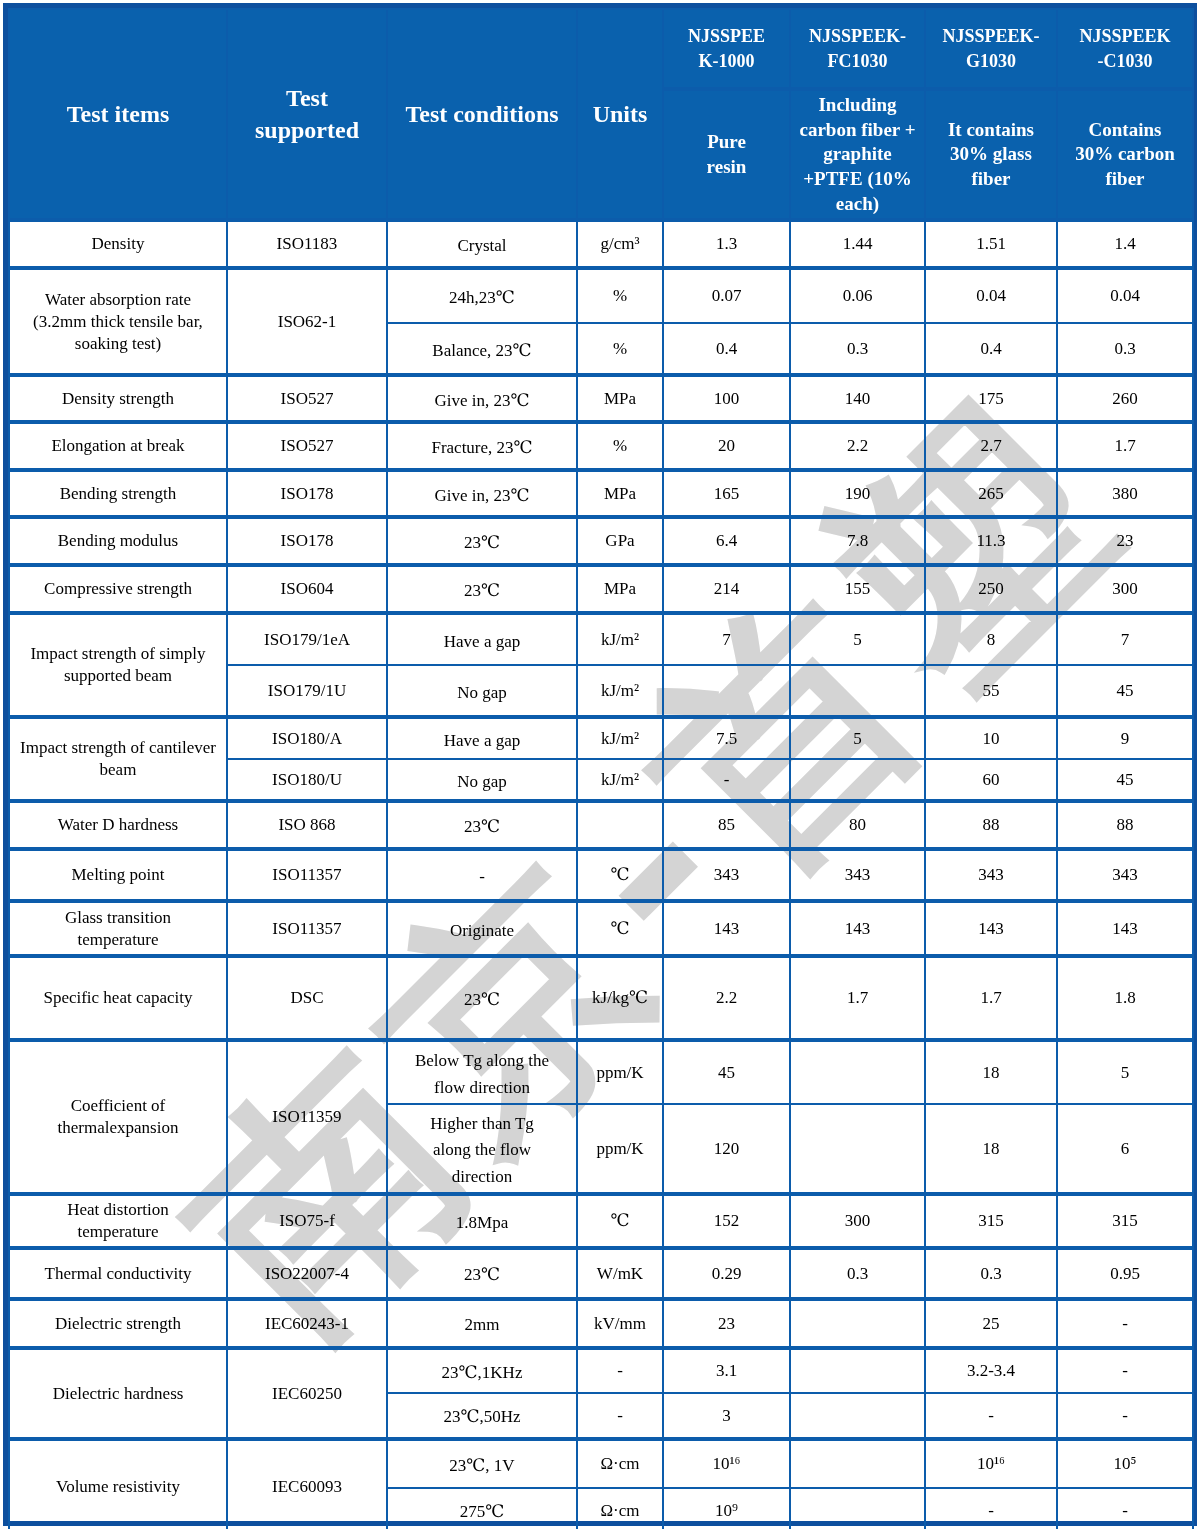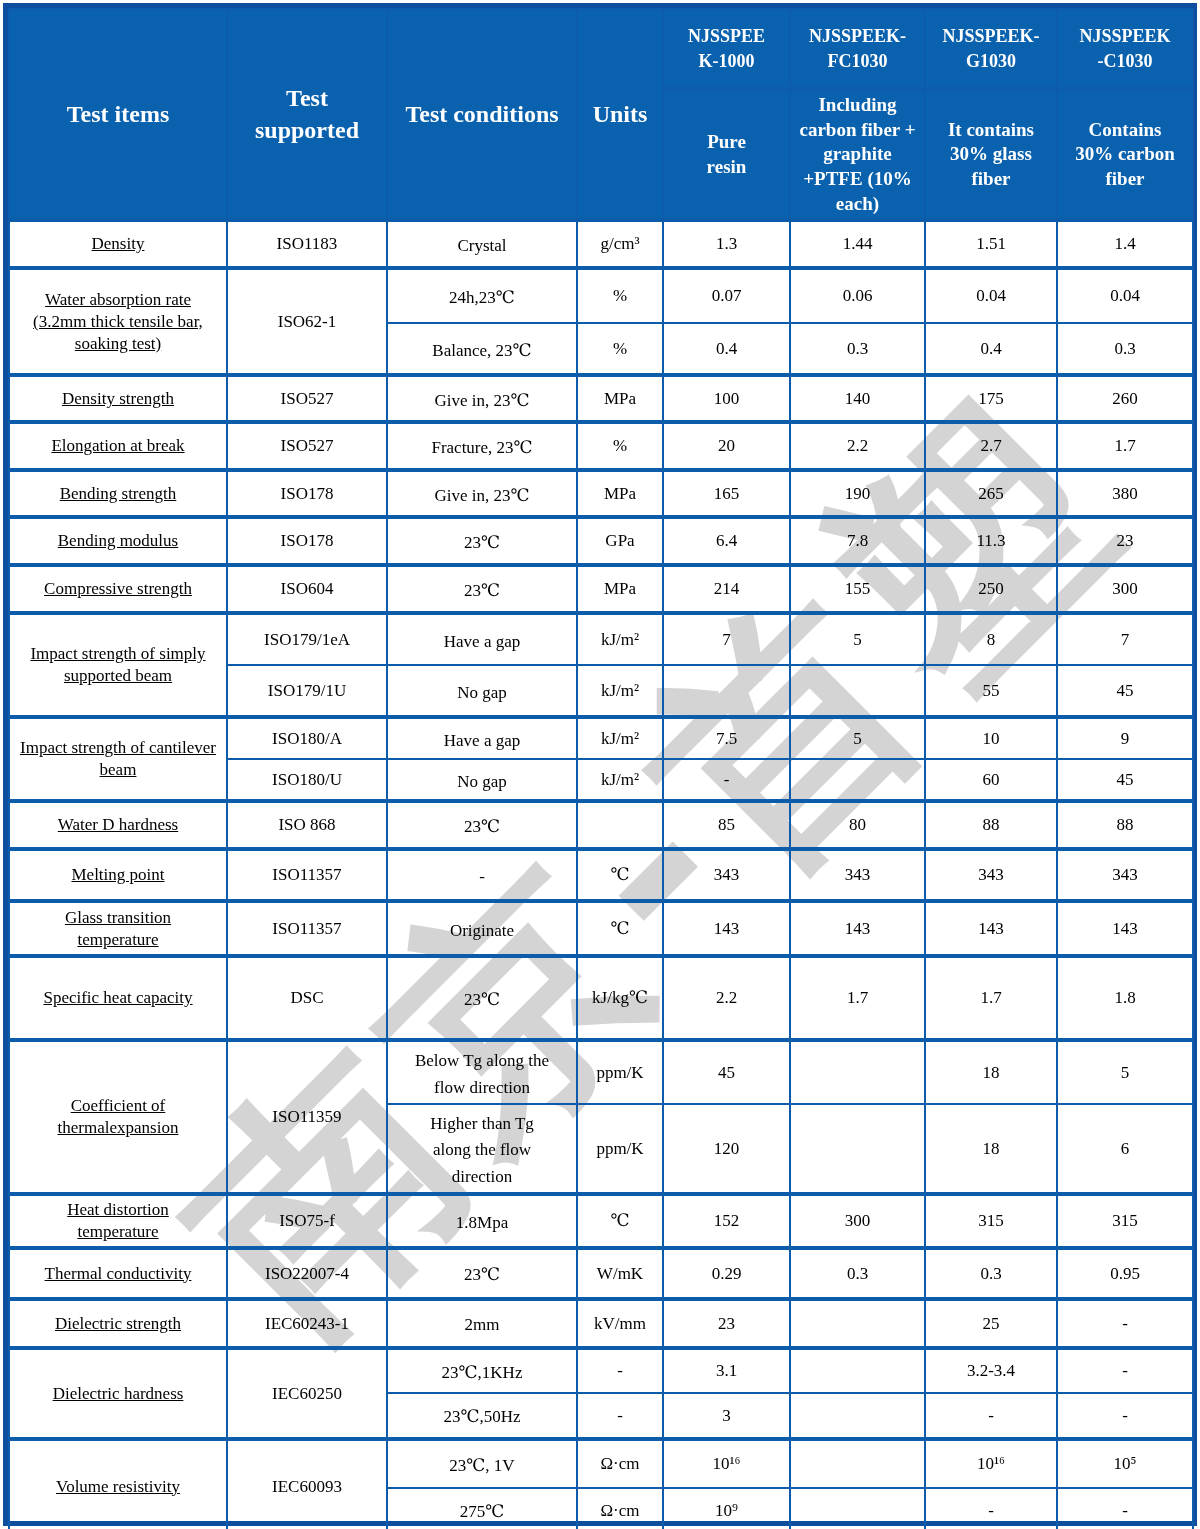--- a/index.html
+++ b/index.html
@@ -41,21 +41,21 @@
   }
   thead th{
     background:var(--hdr-bg);color:#fff;font-weight:bold;
     font-size:24px;white-space:pre-line;line-height:1.35;
   }
   thead th.mat{font-size:18px;}
   thead th.desc{font-size:19px;line-height:1.3;text-align:center;}
   thead tr th{border-bottom-width:4px;}
   tbody td{font-size:17px;background:transparent;}
   tbody tr.group td{border-top-width:4px;}
-  td.item{white-space:pre-line;line-height:1.3;text-decoration:underline;}
+  td.item{white-space:pre-line;line-height:1.3;}
   td.cond{white-space:pre-line;line-height:1.55;padding-top:6px;margin-left:14px;}
   td.crit,td.unit,td.val{line-height:1.3;}
 </style>
 </head>
 <body>
 
 <div class="page">
   <div class="watermark">南京-首塑</div>
   <div class="frame">
     <table>

